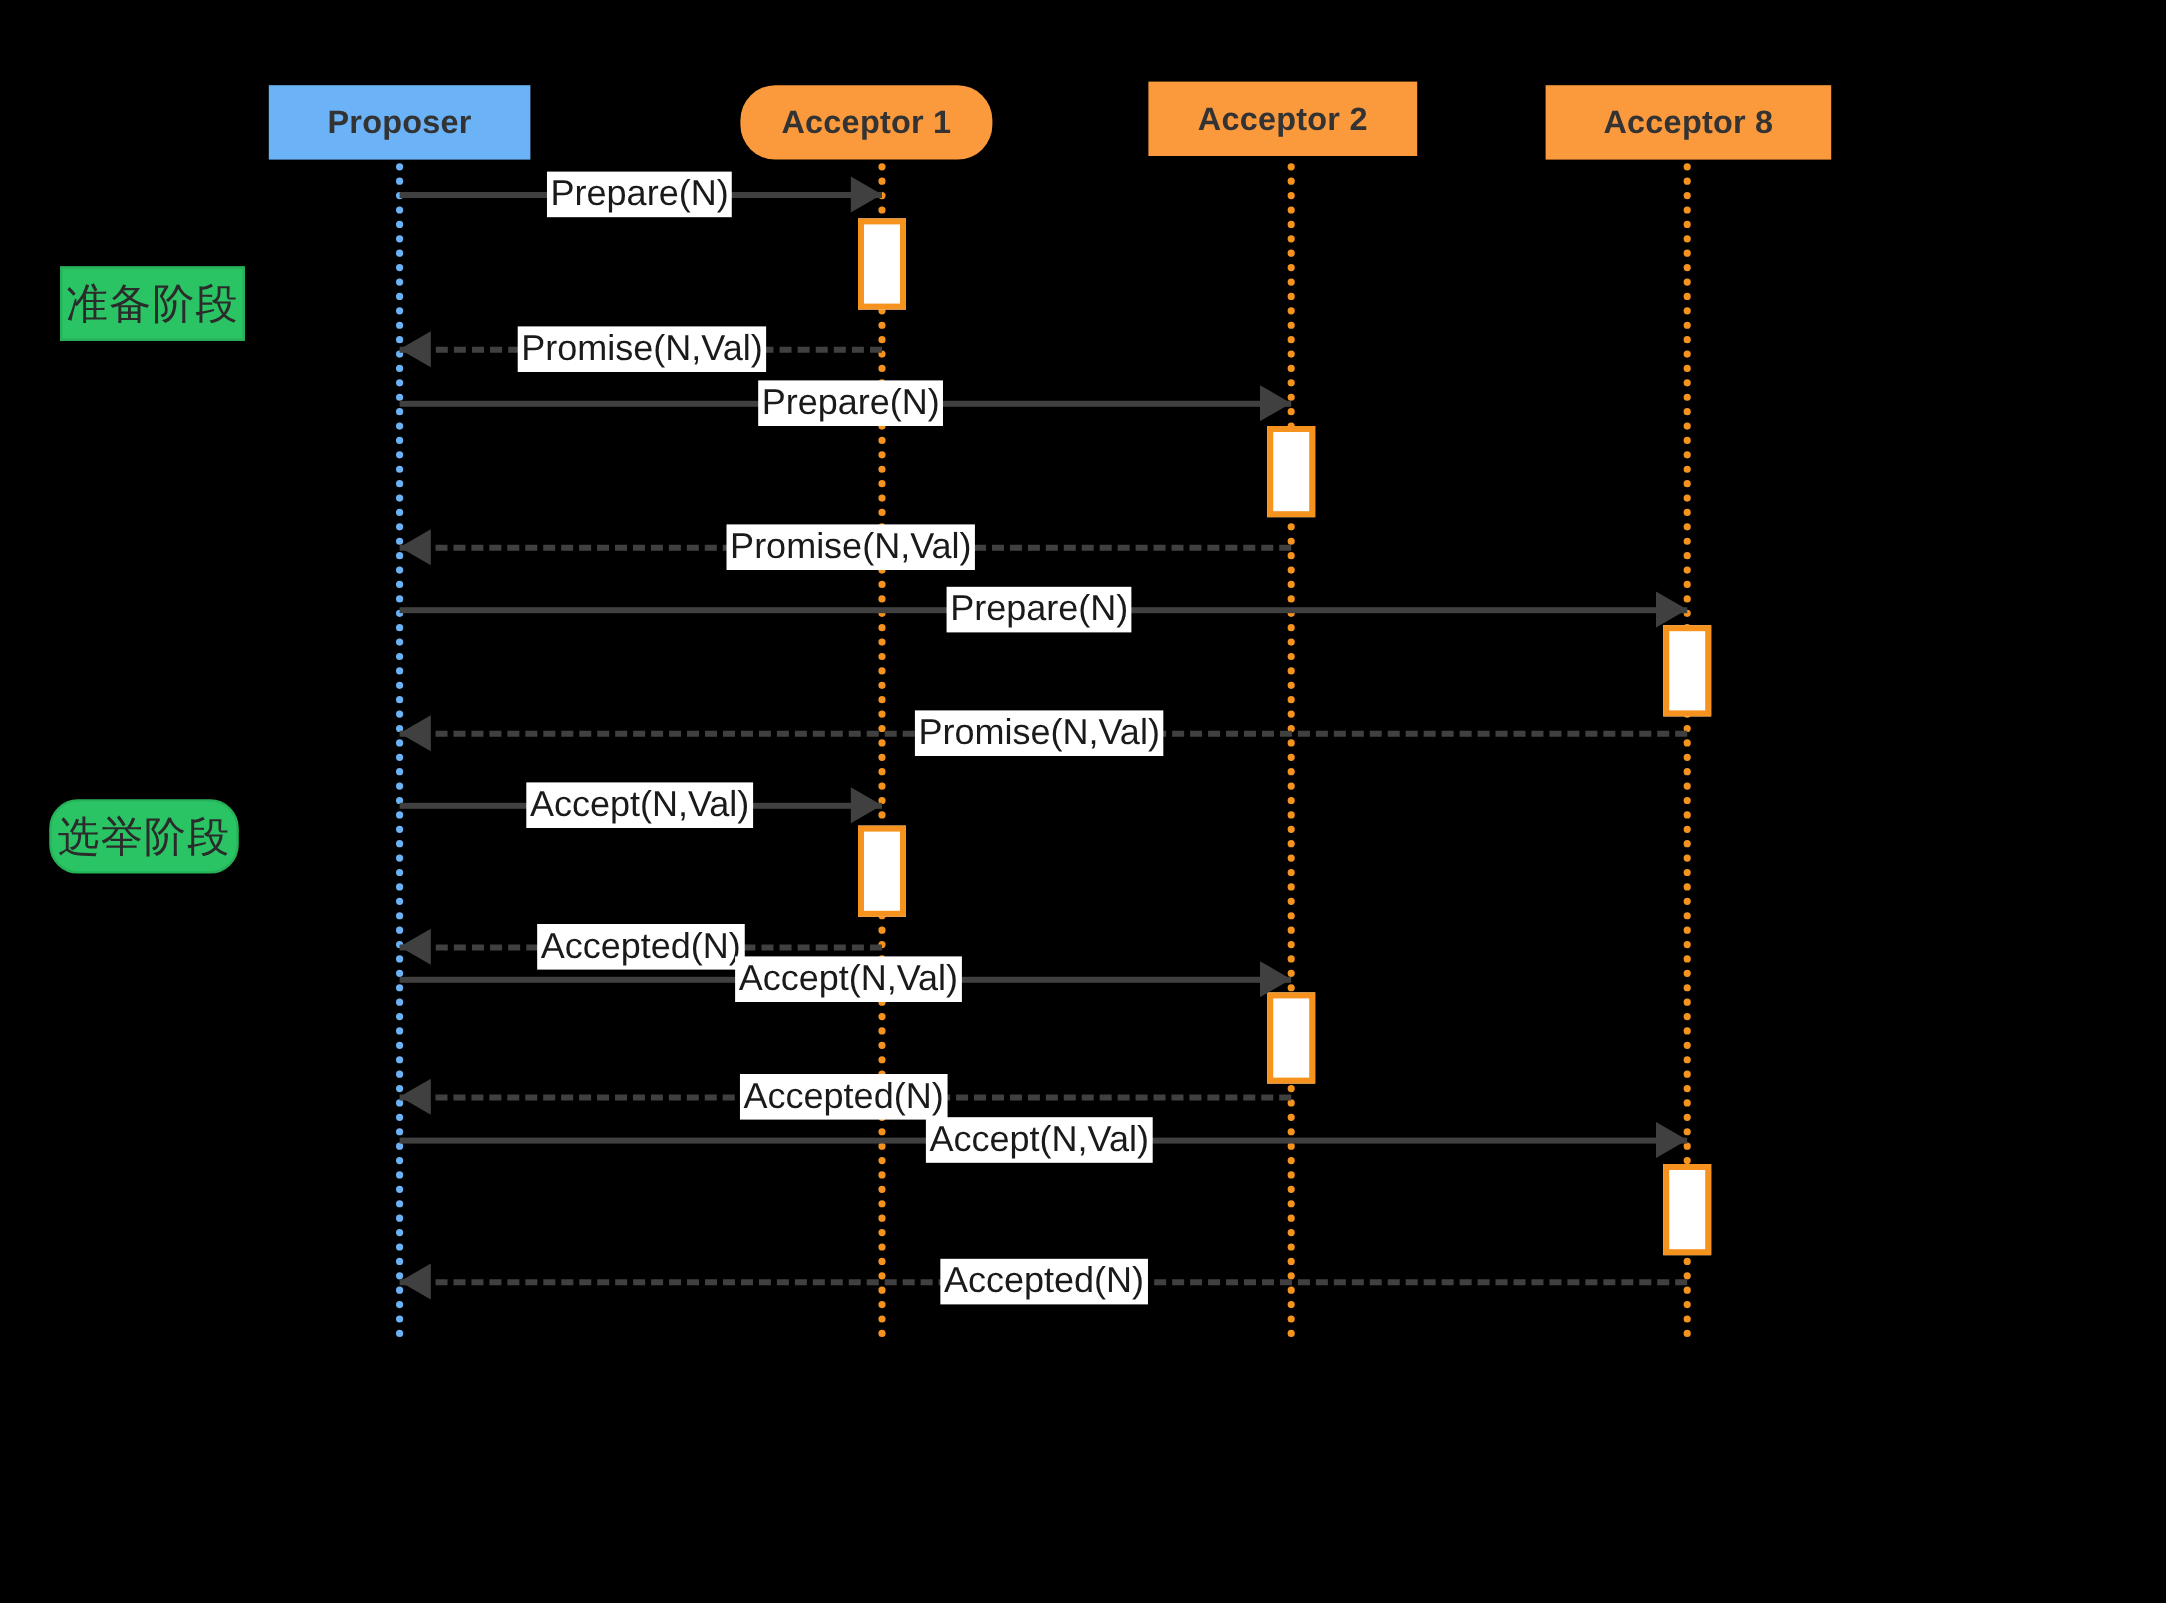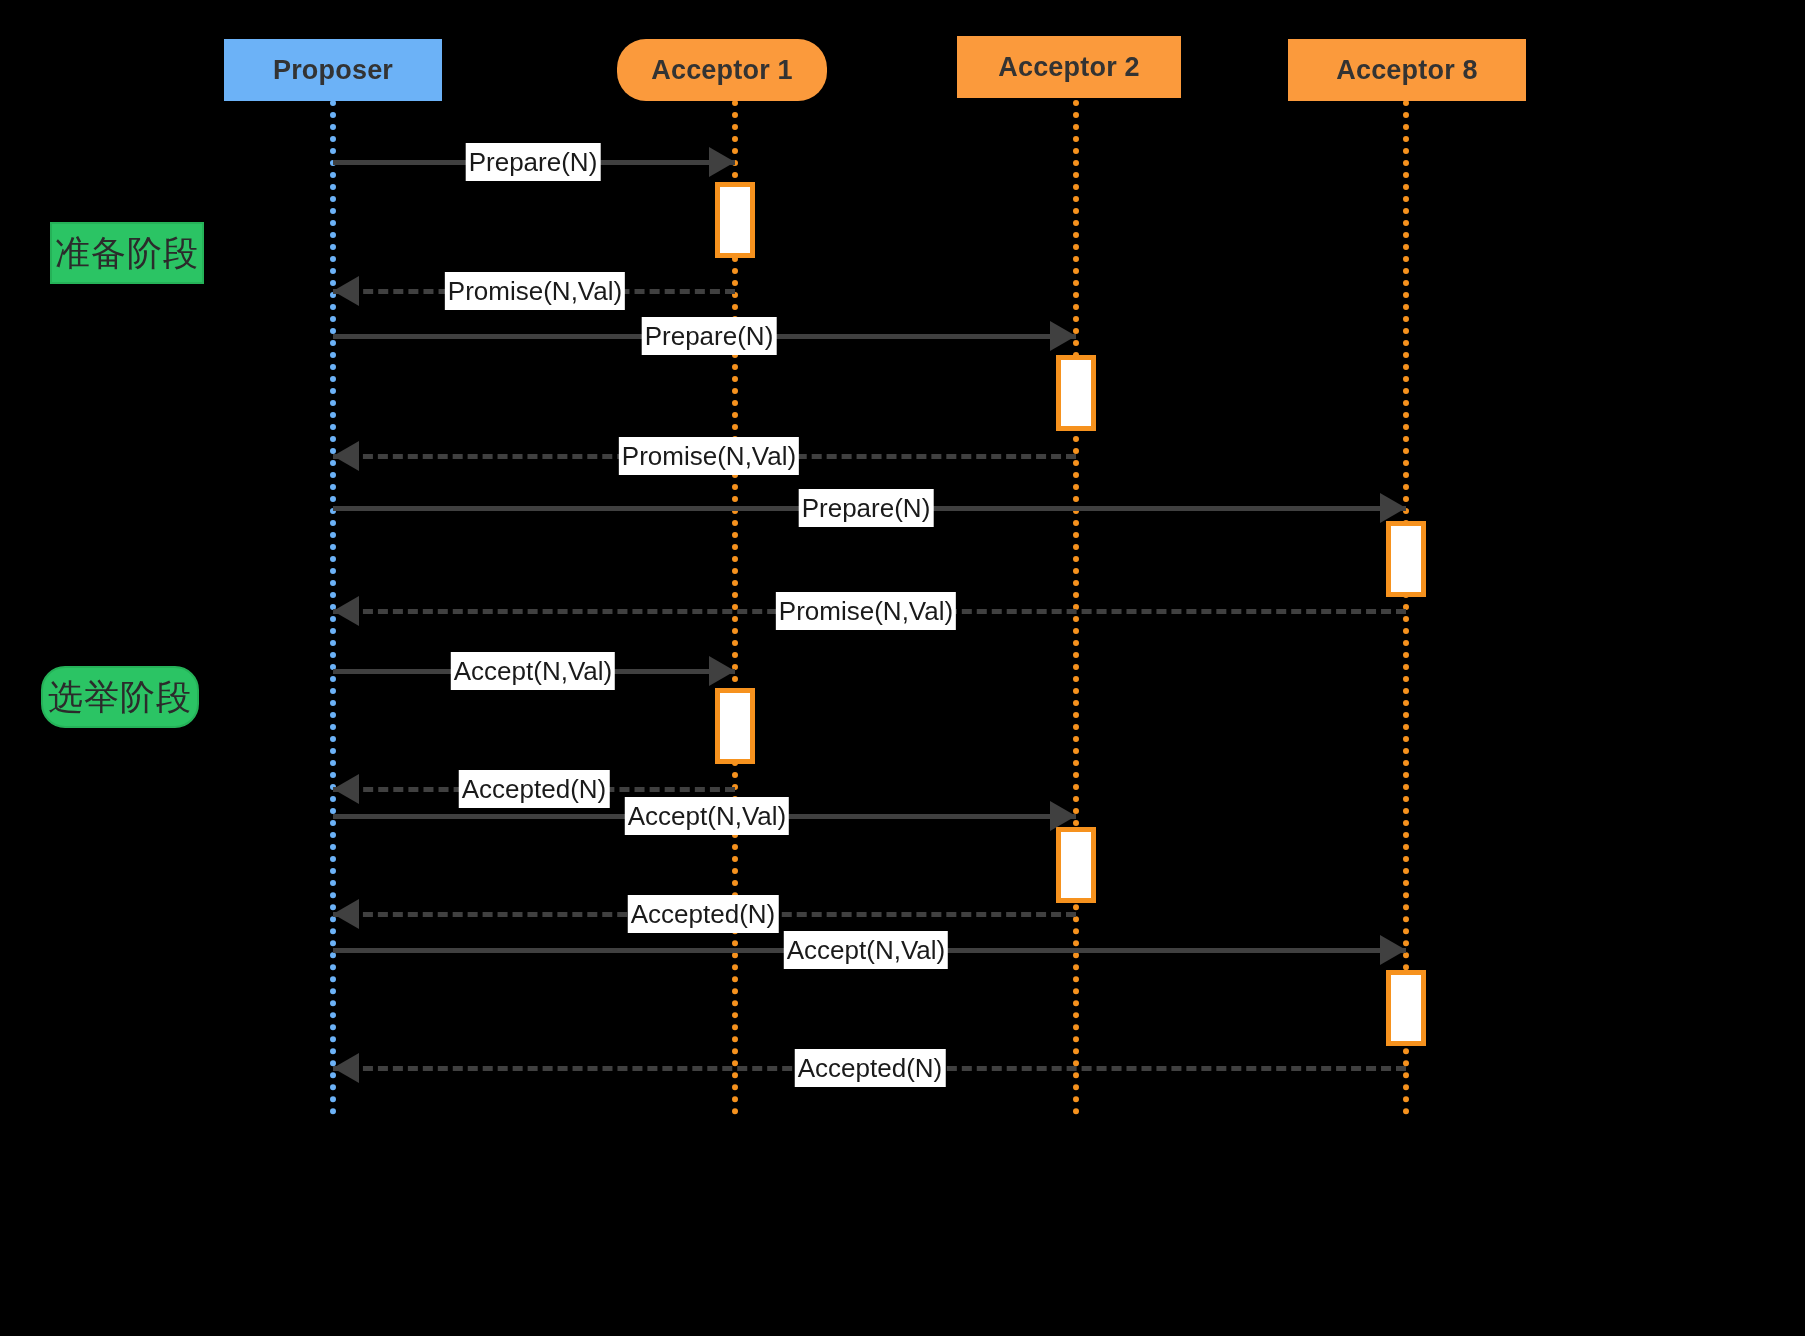--- a/index.html
+++ b/index.html
@@ -21,20 +21,21 @@
     position: absolute;
     box-sizing: border-box;
     height: 62px;
     display: flex;
     align-items: center;
     justify-content: center;
     font-size: 27px;
     font-weight: bold;
     color: #333333;
     letter-spacing: .2px;
+    margin-top: 32px;
   }
   .participant.proposer { background: #6cb2f7; }
   .participant.acceptor { background: #fb9a3c; }
 
   
   .lifeline {
     position: absolute;
     width: 0;
     border-left-width: 6px;
     border-left-style: dotted;
@@ -76,21 +77,21 @@
   }
   .arrowhead.left {
     border-top: 15px solid transparent;
     border-bottom: 15px solid transparent;
     border-right: 26px solid #404040;
   }
   .msglabel {
     position: absolute;
     background: #ffffff;
     color: #1a1a1a;
-    font-size: 26px;
+    font-size: 30px;
     line-height: 36px;
     padding: 1px 3px;
     white-space: nowrap;
     transform: translate(-50%, -50%);
   }
 
   
   .phase-note {
     position: absolute;
     box-sizing: border-box;

